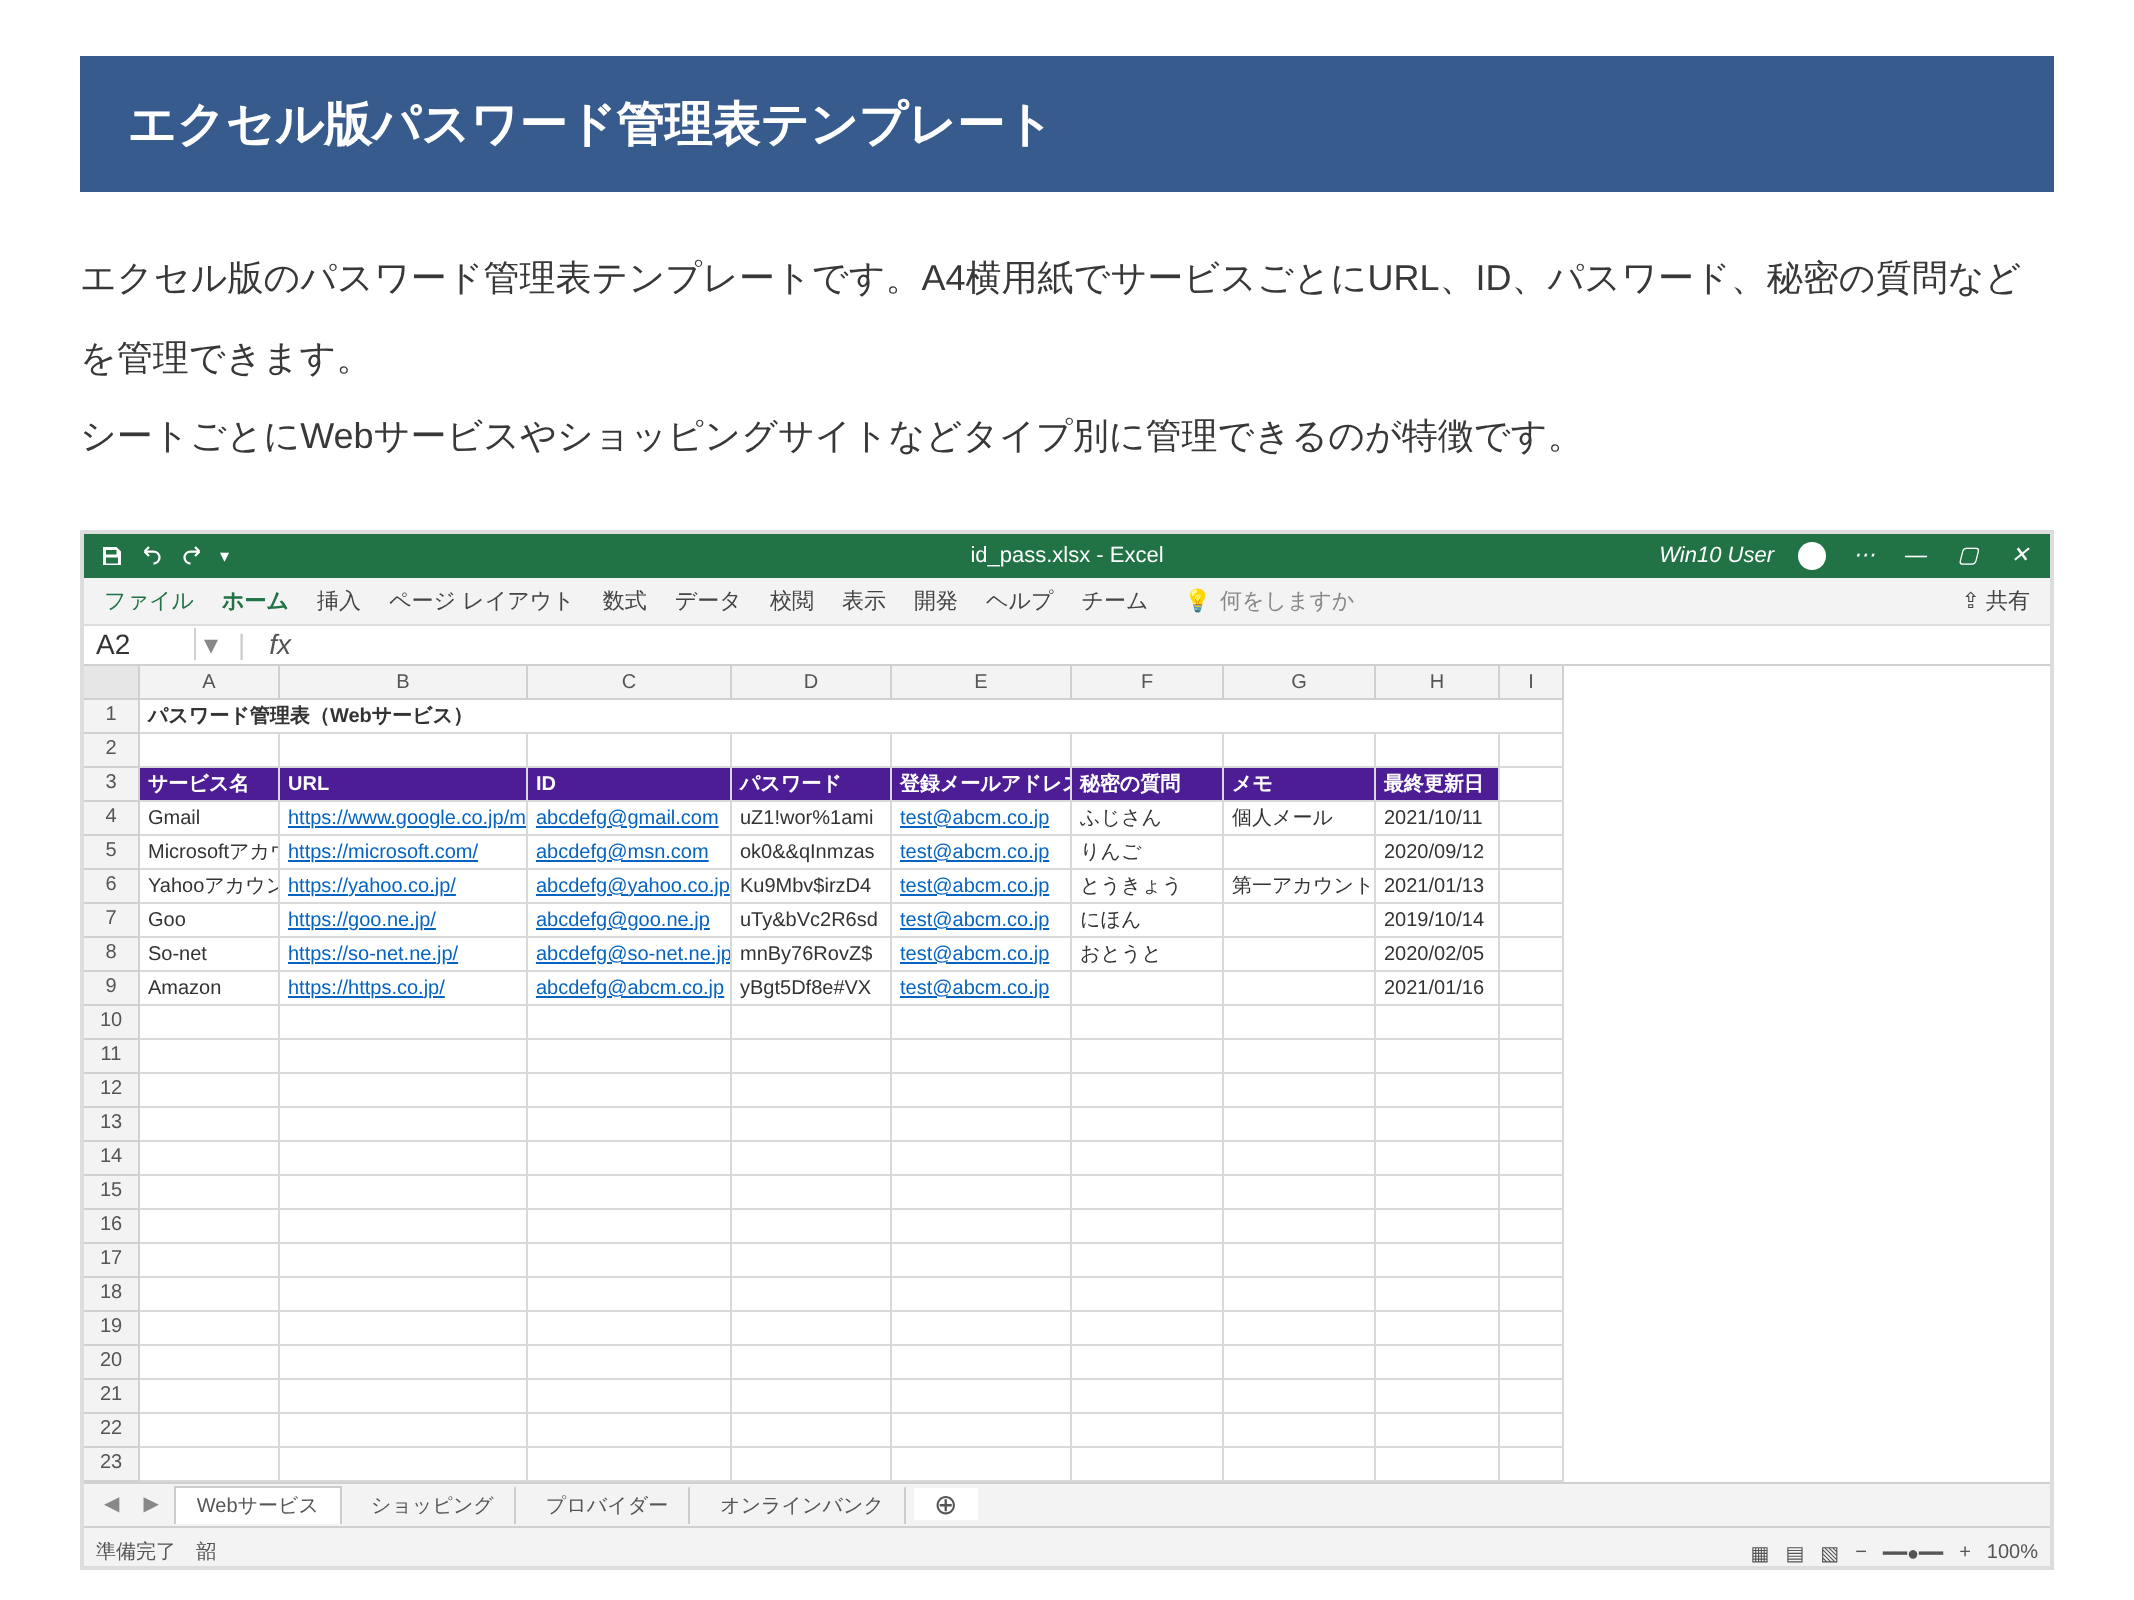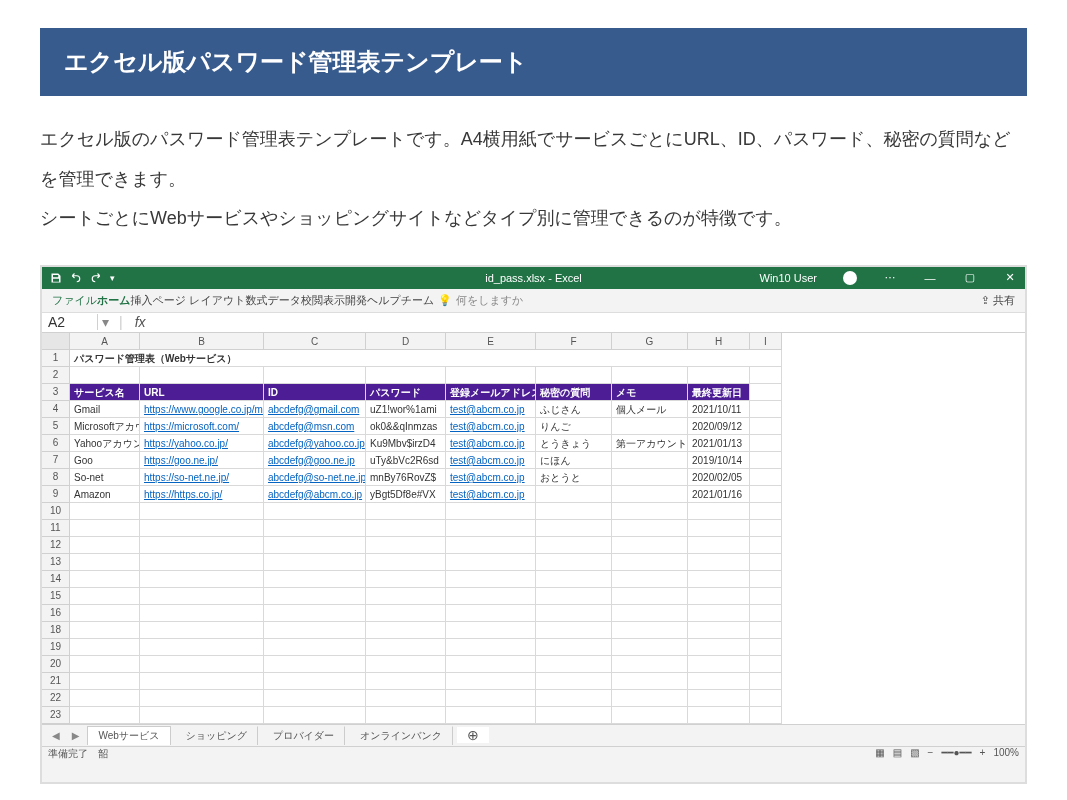--- a/index.html
+++ b/index.html
@@ -6,24 +6,24 @@
   body { font-family: "Hiragino Kaku Gothic Pro","Yu Gothic","Meiryo",sans-serif; background:#fff; color:#333; }
   .page { width:1067px; margin:0 auto; padding:28px 40px 30px; }
   .title-bar { background:#385b8e; color:#fff; font-weight:700; font-size:24px; padding:18px 24px; }
   .desc { font-size:18px; color:#383838; line-height:2.2; margin-top:24px; }
   .excel-wrap { margin-top:26px; border:2px solid #ddd; }
   
   .xl-title { background:#217346; color:#fff; font-size:11px; height:22px; display:flex; align-items:center; padding:0 8px; position:relative; }
   .xl-title .left { display:flex; gap:8px; align-items:center; }
   .xl-title .gicon { width:12px; height:12px; display:inline-block; }
   .xl-title .center { position:absolute; left:0; right:0; text-align:center; pointer-events:none; }
-  .xl-title .right { margin-left:auto; display:flex; align-items:center; gap:26px; }
+  .xl-title .right { margin-left:auto; display:flex; align-items:center; gap:12px;font-style:italic; }
   .xl-title .avatar { width:14px; height:14px; border-radius:50%; background:#fff; display:inline-block; }
   .xl-title .winbtn { width:14px; text-align:center; }
-  .xl-ribbon { background:#f3f3f3; border-bottom:1px solid #ddd; font-size:11px; display:flex; align-items:center; padding:4px 10px; color:#444; }
+  .xl-ribbon { background:#f3f3f3; border-bottom:1px solid #ddd; font-size:11px; display:flex; align-items:center; padding:4px 10px; gap:14px; color:#444; }
   .xl-ribbon .tab { cursor:default; }
   .xl-ribbon .tab.active { color:#217346; font-weight:600; }
   .xl-ribbon .tell { color:#888; display:flex; align-items:center; gap:4px; margin-left:4px; }
   .xl-ribbon .share { margin-left:auto; color:#444; }
   .xl-formula { background:#fff; border-bottom:1px solid #d0d0d0; display:flex; align-items:center; font-size:14px; height:20px; }
   .xl-formula .namebox { width:56px; border-right:1px solid #d0d0d0; padding:0 6px; }
   .xl-formula .fx { padding:0 6px; color:#555; font-style:italic; }
   .xl-grid-area { background:#fff; font-size:10px; overflow:hidden; }
   .col-head-row, .data-row { display:flex; }
   .row-head { width:28px; min-width:28px; background:#f3f3f3; border-right:1px solid #d0d0d0; border-bottom:1px solid #d0d0d0; text-align:center; color:#555; padding:2px 0; font-size:10px;}
@@ -34,21 +34,21 @@
   .c4 { width:90px; } .c5 { width:76px; } .c6 { width:76px; } .c7 { width:62px; } .c8 { width:32px; }
   .sheet-title-cell { font-weight:700; }
   .hdr-cell { background:#4c1d95; color:#fff; font-weight:700; }
   .link { color:#0563c1; text-decoration:underline; }
   .date-cell { text-align:left; }
   .xl-sheettabs { background:#f3f3f3; border-top:1px solid #d0d0d0; display:flex; align-items:center; font-size:10px; height:22px; padding:0 6px; gap:4px; color:#555; }
   .xl-sheettabs .nav { color:#888; padding:0 4px; }
   .sheettab { background:#fff; border:1px solid #ccc; border-bottom:none; padding:2px 10px; cursor:default;}
   .sheettab.inactive { background:transparent; border-color:transparent; border-right:1px solid #ccc; }
   .sheettab.add { border:none; font-size:14px; line-height:12px; }
-  .xl-status { background:#f3f3f3; border-top:1px solid #d0d0d0; font-size:10px; height:36px; display:flex; align-items:flex-start; padding:0 6px; color:#555; }
+  .xl-status { background:#f3f3f3; border-top:1px solid #d0d0d0; font-size:10px; height:20px; display:flex; align-items:flex-end; padding:0 6px; color:#555; }
   .xl-status .right { margin-left:auto; display:flex; align-items:center; gap:8px; }
 </style>
 </head>
 <body>
 <div class="page">
 
 <div class="title-bar">
   <span>エクセル版パスワード管理表テンプレート</span>
 </div>
 
@@ -313,20 +313,32 @@
             <div class="cell c1"></div>
             <div class="cell c2"></div>
             <div class="cell c3"></div>
             <div class="cell c4"></div>
             <div class="cell c5"></div>
             <div class="cell c6"></div>
             <div class="cell c7"></div>
             <div class="cell c8"></div>
           </div>
           <div class="data-row">
+            <div class="row-head">17</div>
+            <div class="cell c0"></div>
+            <div class="cell c1"></div>
+            <div class="cell c2"></div>
+            <div class="cell c3"></div>
+            <div class="cell c4"></div>
+            <div class="cell c5"></div>
+            <div class="cell c6"></div>
+            <div class="cell c7"></div>
+            <div class="cell c8"></div>
+          </div>
+          <div class="data-row">
             <div class="row-head">18</div>
             <div class="cell c0"></div>
             <div class="cell c1"></div>
             <div class="cell c2"></div>
             <div class="cell c3"></div>
             <div class="cell c4"></div>
             <div class="cell c5"></div>
             <div class="cell c6"></div>
             <div class="cell c7"></div>
             <div class="cell c8"></div>

